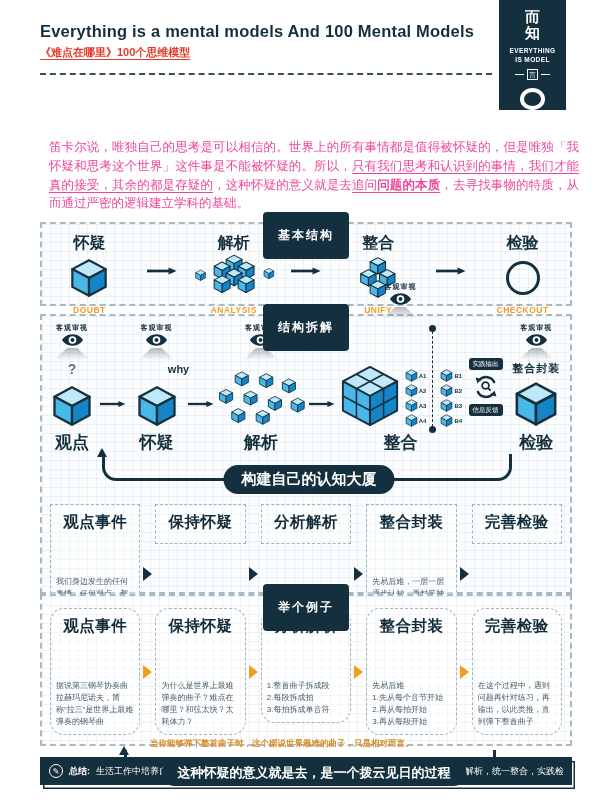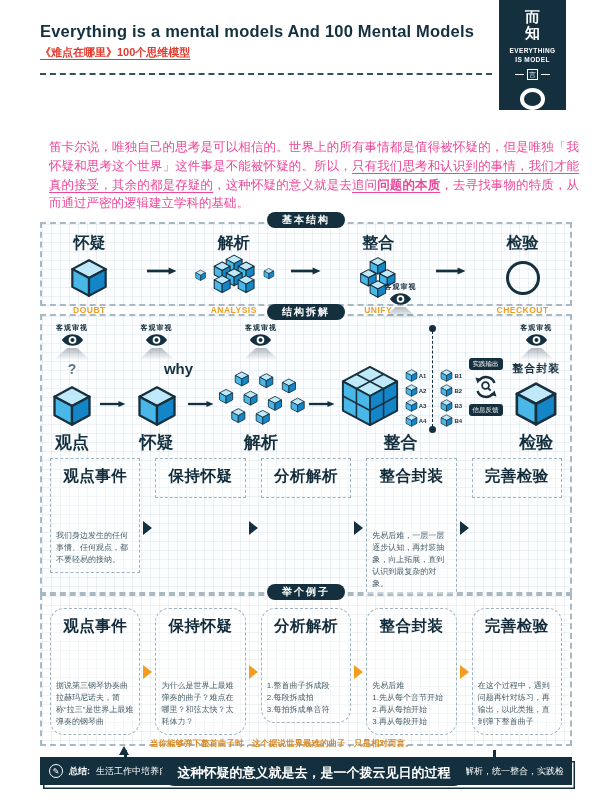--- a/index.html
+++ b/index.html
@@ -38,22 +38,22 @@
   .intro .u { text-decoration:underline; text-underline-offset:2.5px; }
   .intro .b { font-weight:800; }
 
   
   .sec { position:absolute; left:40px; width:532px; border:2px dashed #a9b9c3;
     background-image:
       linear-gradient(rgba(70,120,150,.085) 1px, transparent 1px),
       linear-gradient(90deg, rgba(70,120,150,.085) 1px, transparent 1px);
     background-size:9px 9px; background-color:#fcfdfe; }
   .badge { position:absolute; top:-12px; left:50%; transform:translateX(-50%);
-    background:#14303f; color:#fff; font-size:10px; font-weight:700;
-    padding:1px 15px; border-radius:10px; letter-spacing:2px; white-space:nowrap; z-index:5; }
+    background:#14303f; color:#fff; font-size:12px; font-weight:700;
+    padding:15px 15px; border-radius:4px; letter-spacing:2px; white-space:nowrap; z-index:5; }
 
   .sec-basic { top:222px; height:84px; }
   .basic-row { display:flex; justify-content:center; align-items:flex-start;
     gap:10px; padding-top:9px; }
   .b-item { display:flex; flex-direction:column; align-items:center; width:96px; }
   .b-cn { font-size:16px; font-weight:800; color:#14303f; }
   .b-icon { height:46px; display:flex; align-items:center; justify-content:center; margin-top:1px; }
   .b-en { font-size:8.5px; font-weight:800; color:#f39c1f; letter-spacing:.5px; margin-top:4px; }
   .barr { margin-top:34px; }
   .ring { width:34px; height:34px; border:3.5px solid #14303f; border-radius:50%; background:transparent; }
@@ -61,21 +61,21 @@
   
   .sec-deco { top:314px; height:280px; }
   .deco-row { display:flex; justify-content:center; align-items:flex-end;
     padding:8px 2px 0; height:138px; }
   .stage { display:flex; flex-direction:column; align-items:center; }
   .eye-label { font-size:7px; font-weight:700; color:#14303f; letter-spacing:1px; }
   .cone { width:36px; height:12px; margin-top:1px;
     background:linear-gradient(to bottom, rgba(22,48,62,.32), rgba(22,48,62,0));
     clip-path:polygon(36% 0, 64% 0, 100% 100%, 0 100%); }
   .mark { height:17px; font-size:14px; font-weight:800; color:#5d7482; display:flex; align-items:center; }
-  .mark.why { color:#14303f; font-size:15px;margin-left:44px; }
+  .mark.why { color:#14303f; font-size:11px;margin-left:44px; }
   .mark.sub { color:#14303f; font-size:11px; font-weight:800; letter-spacing:1px; }
   .s-icon { height:50px; display:flex; align-items:flex-end; justify-content:center; }
   .stage-label { font-size:17px; font-weight:800; color:#14303f; margin-top:4px; }
   .darr { align-self:flex-end; margin-bottom:46px; }
   .integrate-body { display:flex; align-items:flex-end; gap:4px; height:108px; }
   .abcol { display:flex; flex-direction:column; gap:2px; }
   .abitem { display:flex; align-items:center; gap:1px; }
   .ablabel { font-size:6px; font-weight:700; color:#14303f; }
   .vsep { position:relative; width:2px; height:96px; border-left:1.5px dashed #14303f; margin:0 2px; }
   .vdot { position:absolute; left:-4px; width:7px; height:7px; border-radius:50%; background:#14303f; }
@@ -408,20 +408,26 @@
         <div class="mark sub">整合封装</div>
         <div class="s-icon">
           <svg viewBox="0 0 36 36" width="46" height="46">
               <use href="#cb"></use>
             </svg>
         </div>
         <div class="stage-label">检验</div>
       </div>
     </div>
 
+    <div class="loop loop1">
+      <div class="track"></div>
+      <div class="ah-up"></div>
+      <div class="ah-left"></div>
+      <div class="pill">构建自己的认知大厦</div>
+    </div>
 
     <div class="cards">
       <div class="card">
         <h4>观点事件</h4>
         <p>我们身边发生的任何事情、任何观点，都不要轻易的接纳。</p>
       </div>
       <div class="tri navy"></div>
       <div class="card">
         <h4>保持怀疑</h4>
       </div>

